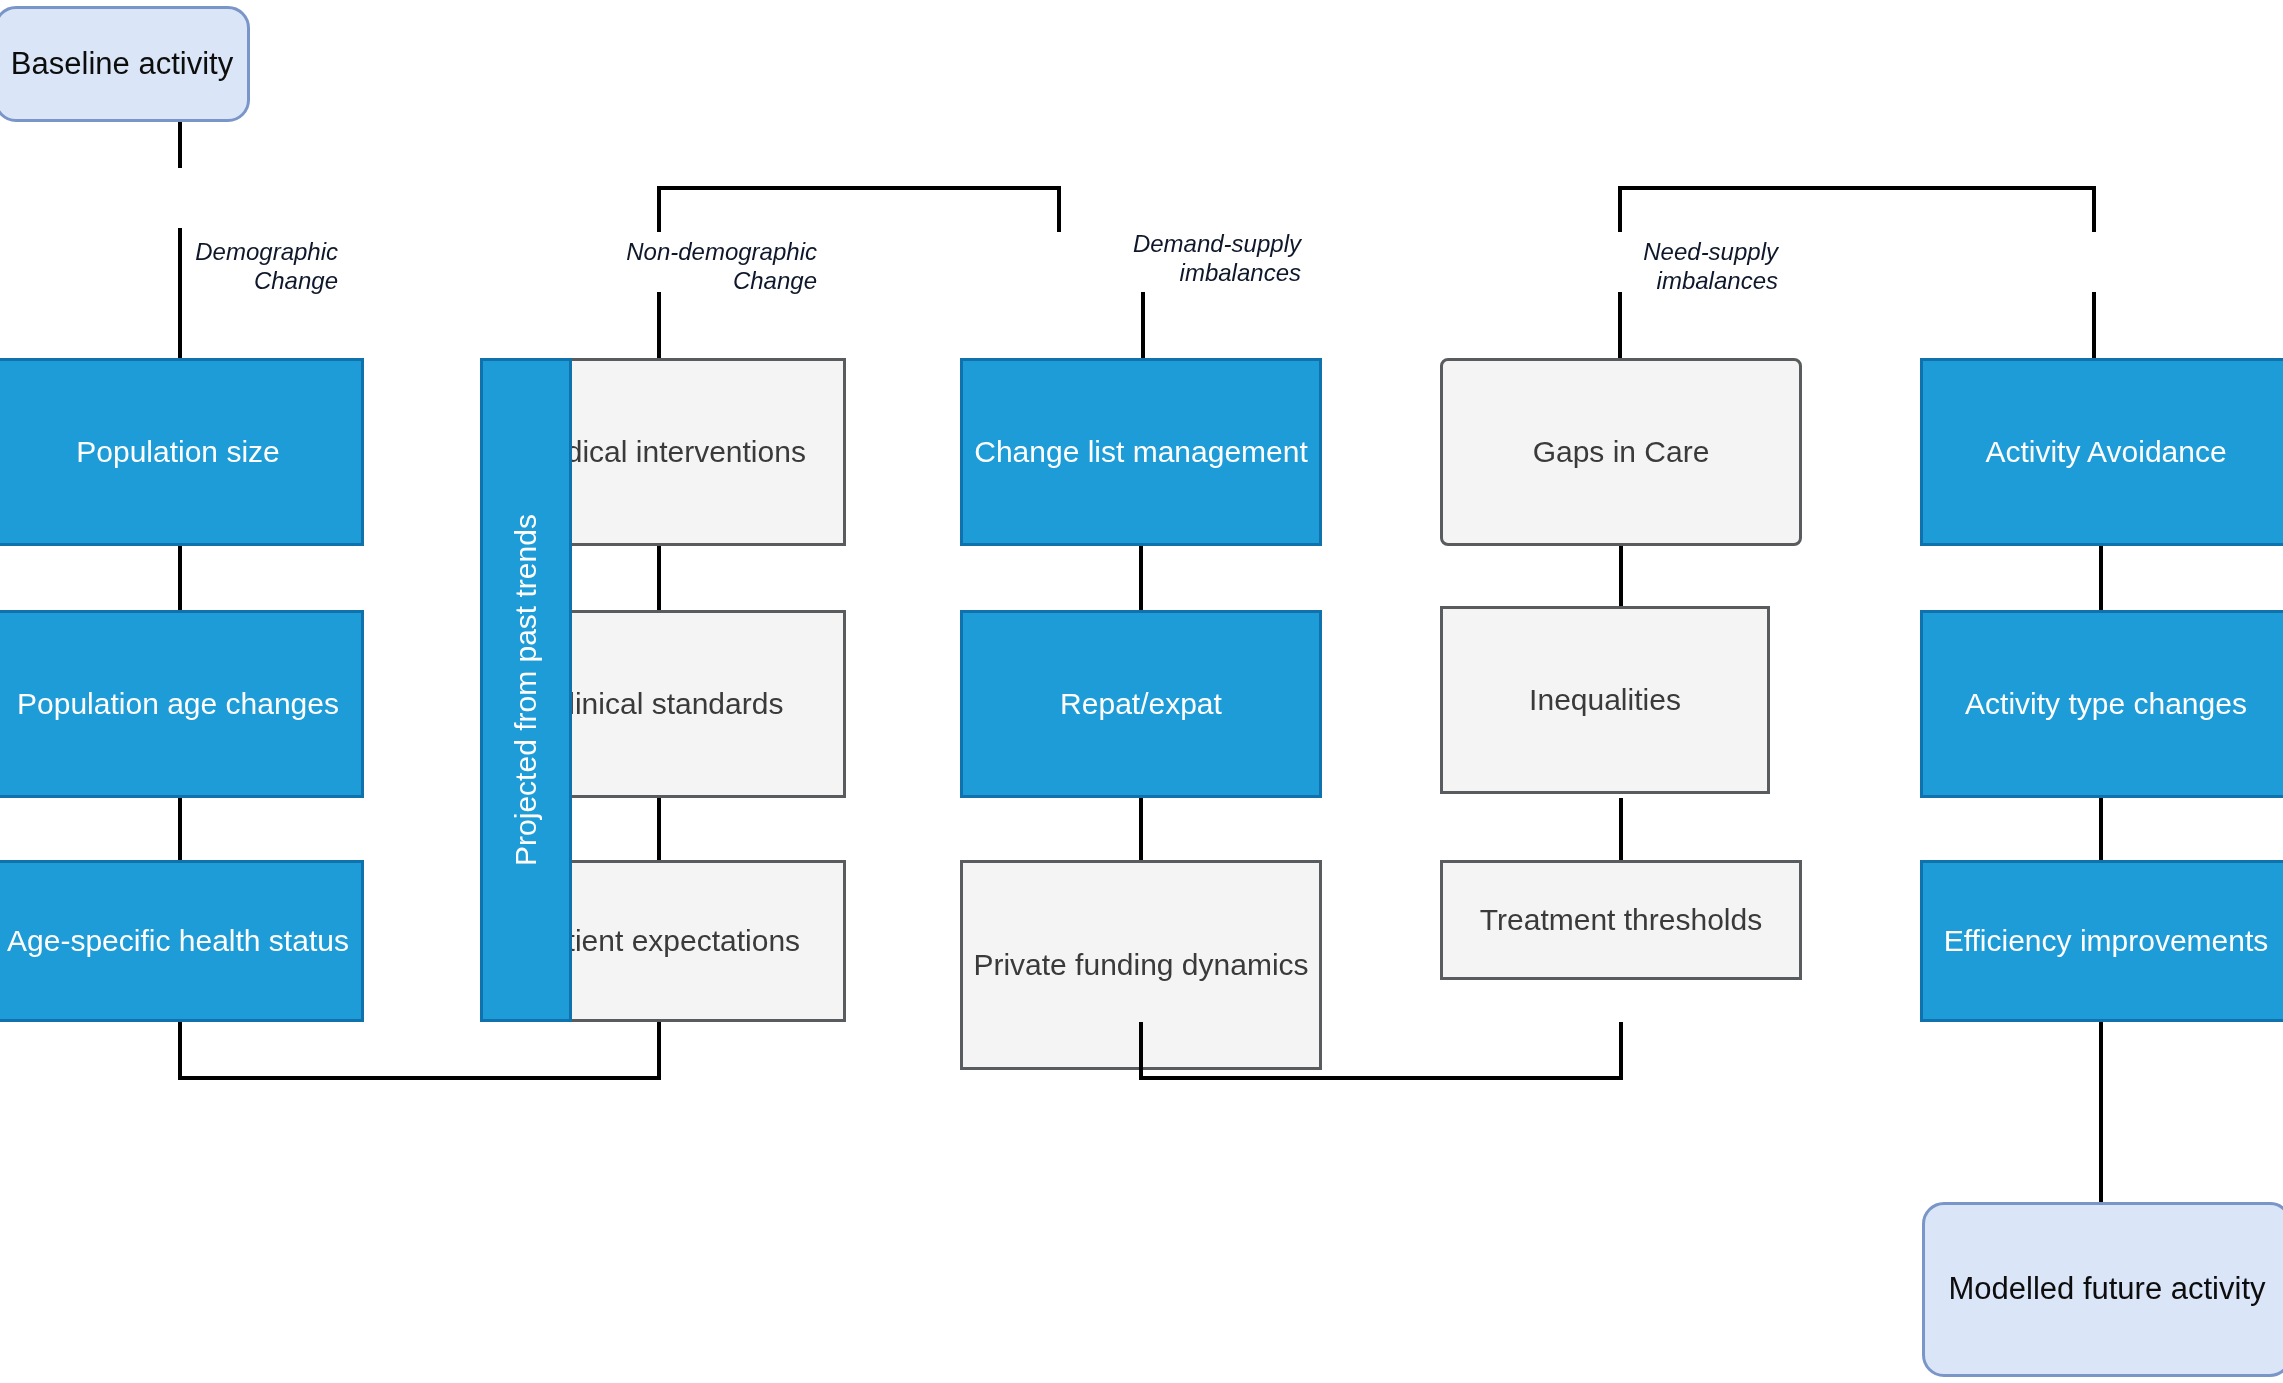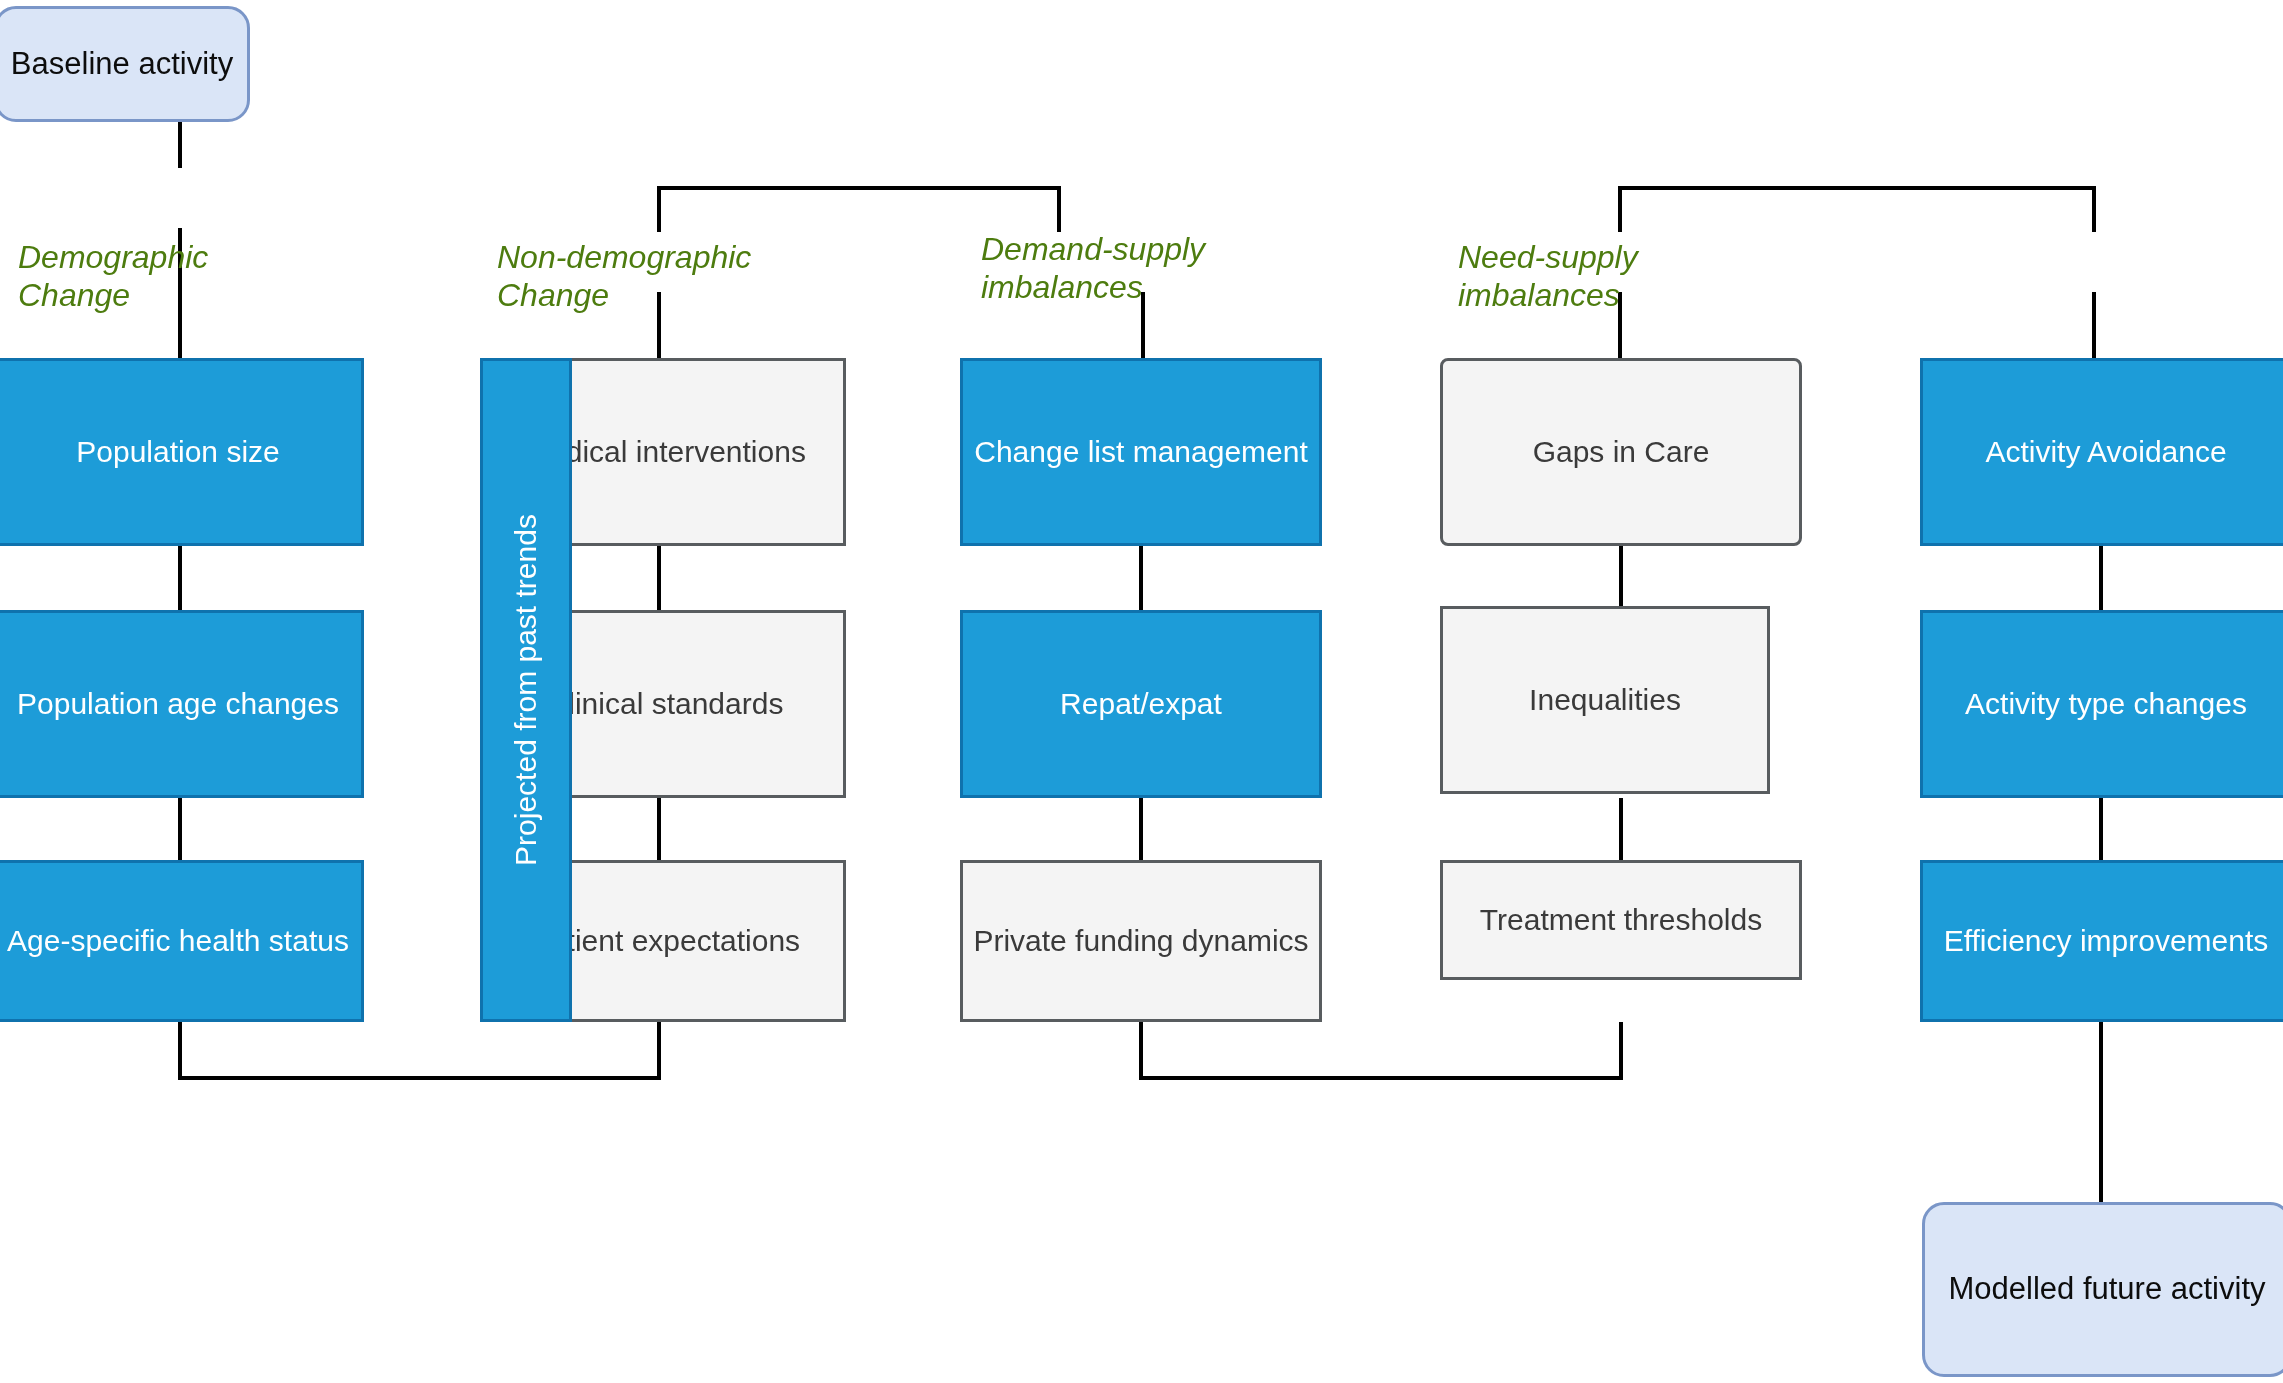--- a/index.html
+++ b/index.html
@@ -38,22 +38,22 @@
   }
   .ribbon span{
     transform:rotate(-90deg);
     white-space:nowrap;
     display:block;
   }
 
   
   .edge-label{
     position:absolute;
-    font-style:italic;font-size:32px;color:#4d7c0f;
-    text-align:left;line-height:1.2;
+    font-style:italic;font-size:24px;color:#0f172a;
+    text-align:right;line-height:1.2;
     white-space:pre-line;
   }
 
   
   .vline{position:absolute;background:#000000;width:4px;}
   .hline{position:absolute;background:#000000;height:4px;}
 </style>
 </head>
 <body>
 
@@ -116,21 +116,21 @@
   </div>
 
   <div class="node blue" style="left:960px;top:358px;width:362px;height:188px;">
     <span>Change list management</span>
   </div>
   <div class="vline" style="left:1139px;top:546px;height:64px;"></div>
   <div class="node blue" style="left:960px;top:610px;width:362px;height:188px;">
     <span>Repat/expat</span>
   </div>
   <div class="vline" style="left:1139px;top:798px;height:62px;"></div>
-  <div class="node grey" style="left:960px;top:860px;width:362px;height:162px;">
+  <div class="node grey" style="left:960px;top:860px;width:362px;height:210px;">
     <span>Private funding dynamics</span>
   </div>
 
   <div class="node grey" style="left:1440px;top:358px;width:362px;height:188px;border-radius:8px;">
     <span>Gaps in Care</span>
   </div>
   <div class="vline" style="left:1619px;top:546px;height:64px;"></div>
   <div class="node grey" style="left:1440px;top:606px;width:330px;height:188px;">
     <span>Inequalities</span>
   </div>

